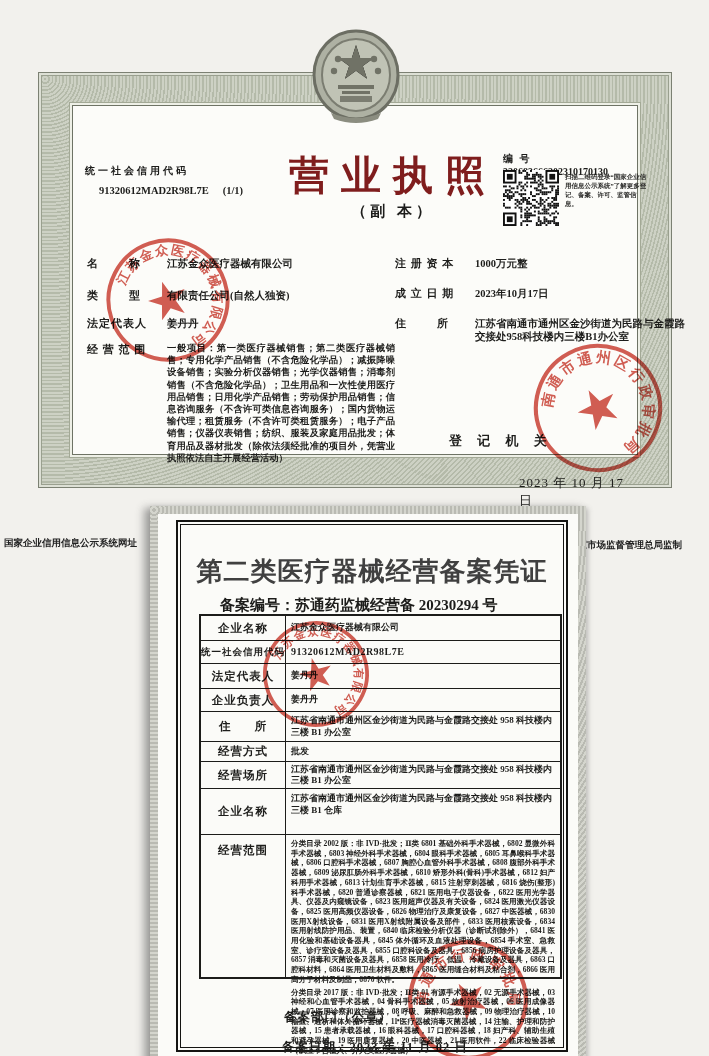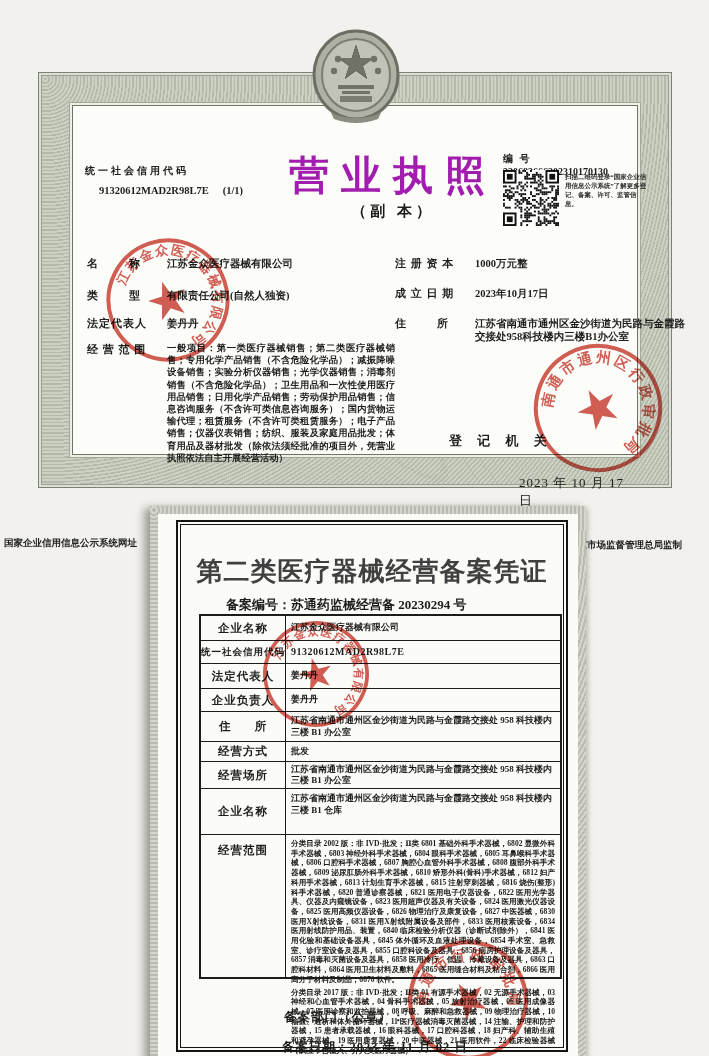--- a/index.html
+++ b/index.html
@@ -28,21 +28,21 @@
     box-shadow: 0 0 0 2px #eef0e7, 0 0 0 3px #a3a996;
   }
   .emblem { position:absolute; left:272px; top:-44px; width:90px; height:96px; z-index:5; }
 
   .credit-block { left:12px; top:58px; }
   .credit-label { font-size:10px; font-weight:bold; letter-spacing:3px; }
   .credit-code  { font-size:10.5px; font-weight:bold; margin-top:7px; letter-spacing:.5px; }
   .credit-code span { margin-left:14px; letter-spacing:0; }
 
   .lic-title { left:160px; top:42px; width:320px; text-align:center;
-    font-size:40px; font-weight:bold; letter-spacing:12px; color:#a21caf; }
+    font-size:40px; font-weight:bold; letter-spacing:12px; color:#7f1d1d; }
   .lic-sub   { left:160px; top:96px; width:320px; text-align:center;
     font-size:15px; font-weight:bold; letter-spacing:4px; }
 
   .serial { left:430px; top:46px; font-size:10px; font-weight:bold; }
   .serial b { letter-spacing:2px; margin-right:8px; }
   .qr { left:430px; top:64px; width:56px; height:56px; background:#fff; }
   .qr-caption { left:492px; top:66px; width:82px; font-size:6.5px; line-height:9px;
     font-weight:bold; color:#2a2a28; }
 
   .f-row { position:absolute; font-size:12px; }
@@ -70,21 +70,21 @@
     border-image: repeating-radial-gradient(circle at 4px 4px,#b9bab2 0 2px,#d4d5cd 2px 4px) 8;
     box-shadow:-6px 2px 8px rgba(60,60,60,.45), 2px 2px 5px rgba(80,80,80,.3);
   }
   #doc2 .frame {
     position:absolute; left:18px; top:6px; width:392px; height:532px;
     border:2.5px solid #141412;
     box-shadow: inset 0 0 0 2px #fbfbf8, inset 0 0 0 3px #141412;
   }
   .cert-title { left:0; top:32px; width:100%; text-align:center;
     font-size:26px; font-weight:bold; letter-spacing:1px; color:#404040; }
-  .cert-no { left:48px; top:74px; font-size:13px; font-weight:bold; }
+  .cert-no { left:42px; top:74px; font-size:15px; font-weight:bold; }
 
   .tbl { position:absolute; left:21px; top:92px; width:363px;
     border:2px solid #1c1c1a; border-bottom:2px solid #1c1c1a; }
   .tr { display:flex; border-bottom:1px solid #1c1c1a; }
   .tr:last-child { border-bottom:none; }
   .td-l { width:85px; flex:0 0 85px; border-right:1px solid #1c1c1a;
     display:flex; align-items:center; justify-content:center;
     font-size:11.5px; font-weight:bold; letter-spacing:1px; text-align:center;
     white-space:pre; padding:2px; }
   .td-v { flex:1; display:flex; align-items:center; padding:2px 5px;

